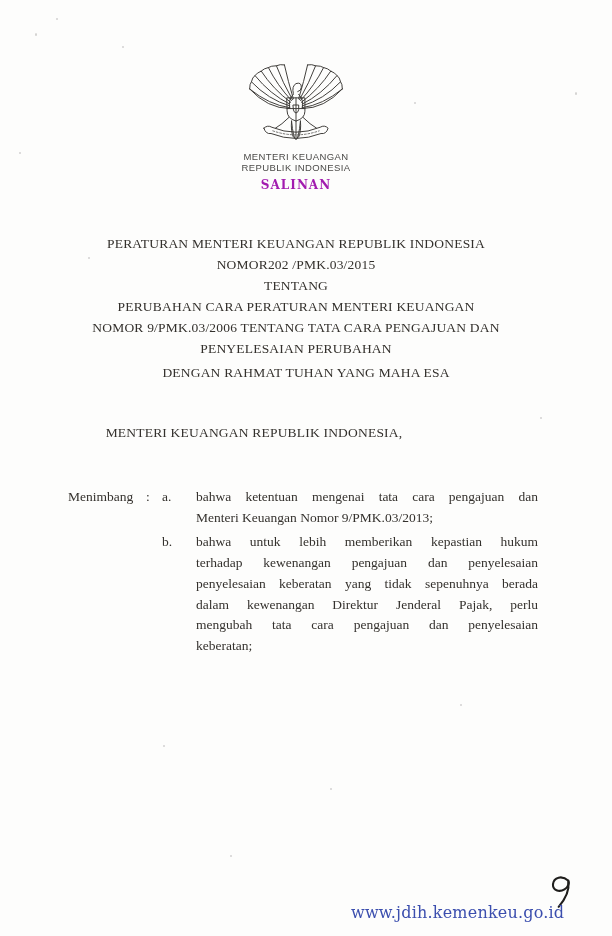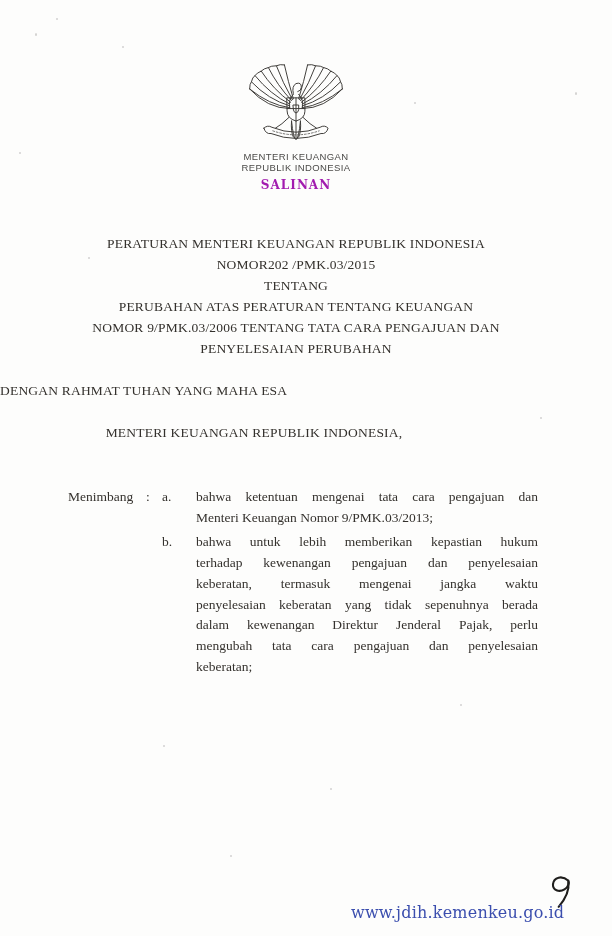--- a/index.html
+++ b/index.html
@@ -18,21 +18,21 @@
   .emblem{display:block;margin:0 auto;}
   .ministry{margin-top:5px;font-family:"Liberation Sans", sans-serif;
     font-size:9.5px;line-height:11px;letter-spacing:.4px;color:#4b4a48;}
   .salinan{margin-top:5px;font-family:"DejaVu Serif", serif;font-weight:bold;
     font-size:12px;letter-spacing:1px;color:#a21caf;}
   
   .title-block{position:absolute;top:234px;left:0;width:592px;text-align:center;
     font-size:13.5px;line-height:20.9px;letter-spacing:.2px;color:#33302c;}
   .nomor-val{}
   
-  .invocation{position:absolute;top:383px;left:0;width:612px;
+  .invocation{position:absolute;top:365px;left:0;width:612px;text-align:center;
     font-size:13.5px;letter-spacing:.2px;}
   .issuer{position:absolute;top:425px;left:0;width:508px;text-align:center;
     font-size:13.5px;letter-spacing:.2px;}
   
   .menimbang{position:absolute;top:487px;left:68px;width:470px;
     font-size:13.5px;line-height:20.9px;}
   .m-label{position:absolute;left:0;top:0;}
   .m-colon{position:absolute;left:78px;top:0;}
   .m-items{position:absolute;left:94px;top:0;width:376px;}
   .m-item{display:flex;}
@@ -127,21 +127,21 @@
       <div class="salinan">SALINAN</div>
     </div>
   </header>
 
   <section class="title-block">
     <div>PERATURAN MENTERI KEUANGAN REPUBLIK INDONESIA</div>
     <div>
       <span>NOMOR</span><span class="nomor-val">202 /PMK.03/2015</span>
     </div>
     <div>TENTANG</div>
-    <div>PERUBAHAN ATAS PERATURAN TENTANG KEUANGAN</div>
+    <div>PERUBAHAN CARA PERATURAN MENTERI KEUANGAN</div>
     <div>NOMOR 9/PMK.03/2006 TENTANG TATA CARA PENGAJUAN DAN</div>
     <div>PENYELESAIAN PERUBAHAN</div>
   </section>
 
   <div class="invocation">DENGAN RAHMAT TUHAN YANG MAHA ESA</div>
   <div class="issuer">MENTERI KEUANGAN REPUBLIK INDONESIA,</div>
 
   <section class="menimbang">
     <div class="m-label">Menimbang</div>
     <div class="m-colon">:</div>
@@ -151,21 +151,20 @@
         <div class="m-lines">
           <div class="jline">bahwa ketentuan mengenai tata cara pengajuan dan</div>
           <div class="jline last">Menteri Keuangan Nomor 9/PMK.03/2013;</div>
         </div>
       </div>
       <div class="m-item">
         <div class="m-marker">b.</div>
         <div class="m-lines">
           <div class="jline">bahwa untuk lebih memberikan kepastian hukum</div>
           <div class="jline">terhadap kewenangan pengajuan dan penyelesaian</div>
-          <div class="jline">keberatan, termasuk mengenai jangka waktu</div>
           <div class="jline">penyelesaian keberatan yang tidak sepenuhnya berada</div>
           <div class="jline">dalam kewenangan Direktur Jenderal Pajak, perlu</div>
           <div class="jline">mengubah tata cara pengajuan dan penyelesaian</div>
           <div class="jline last">keberatan;</div>
         </div>
       </div>
     </div>
   </section>
 
   <svg class="paraf" width="30" height="36" viewBox="0 0 30 36">

